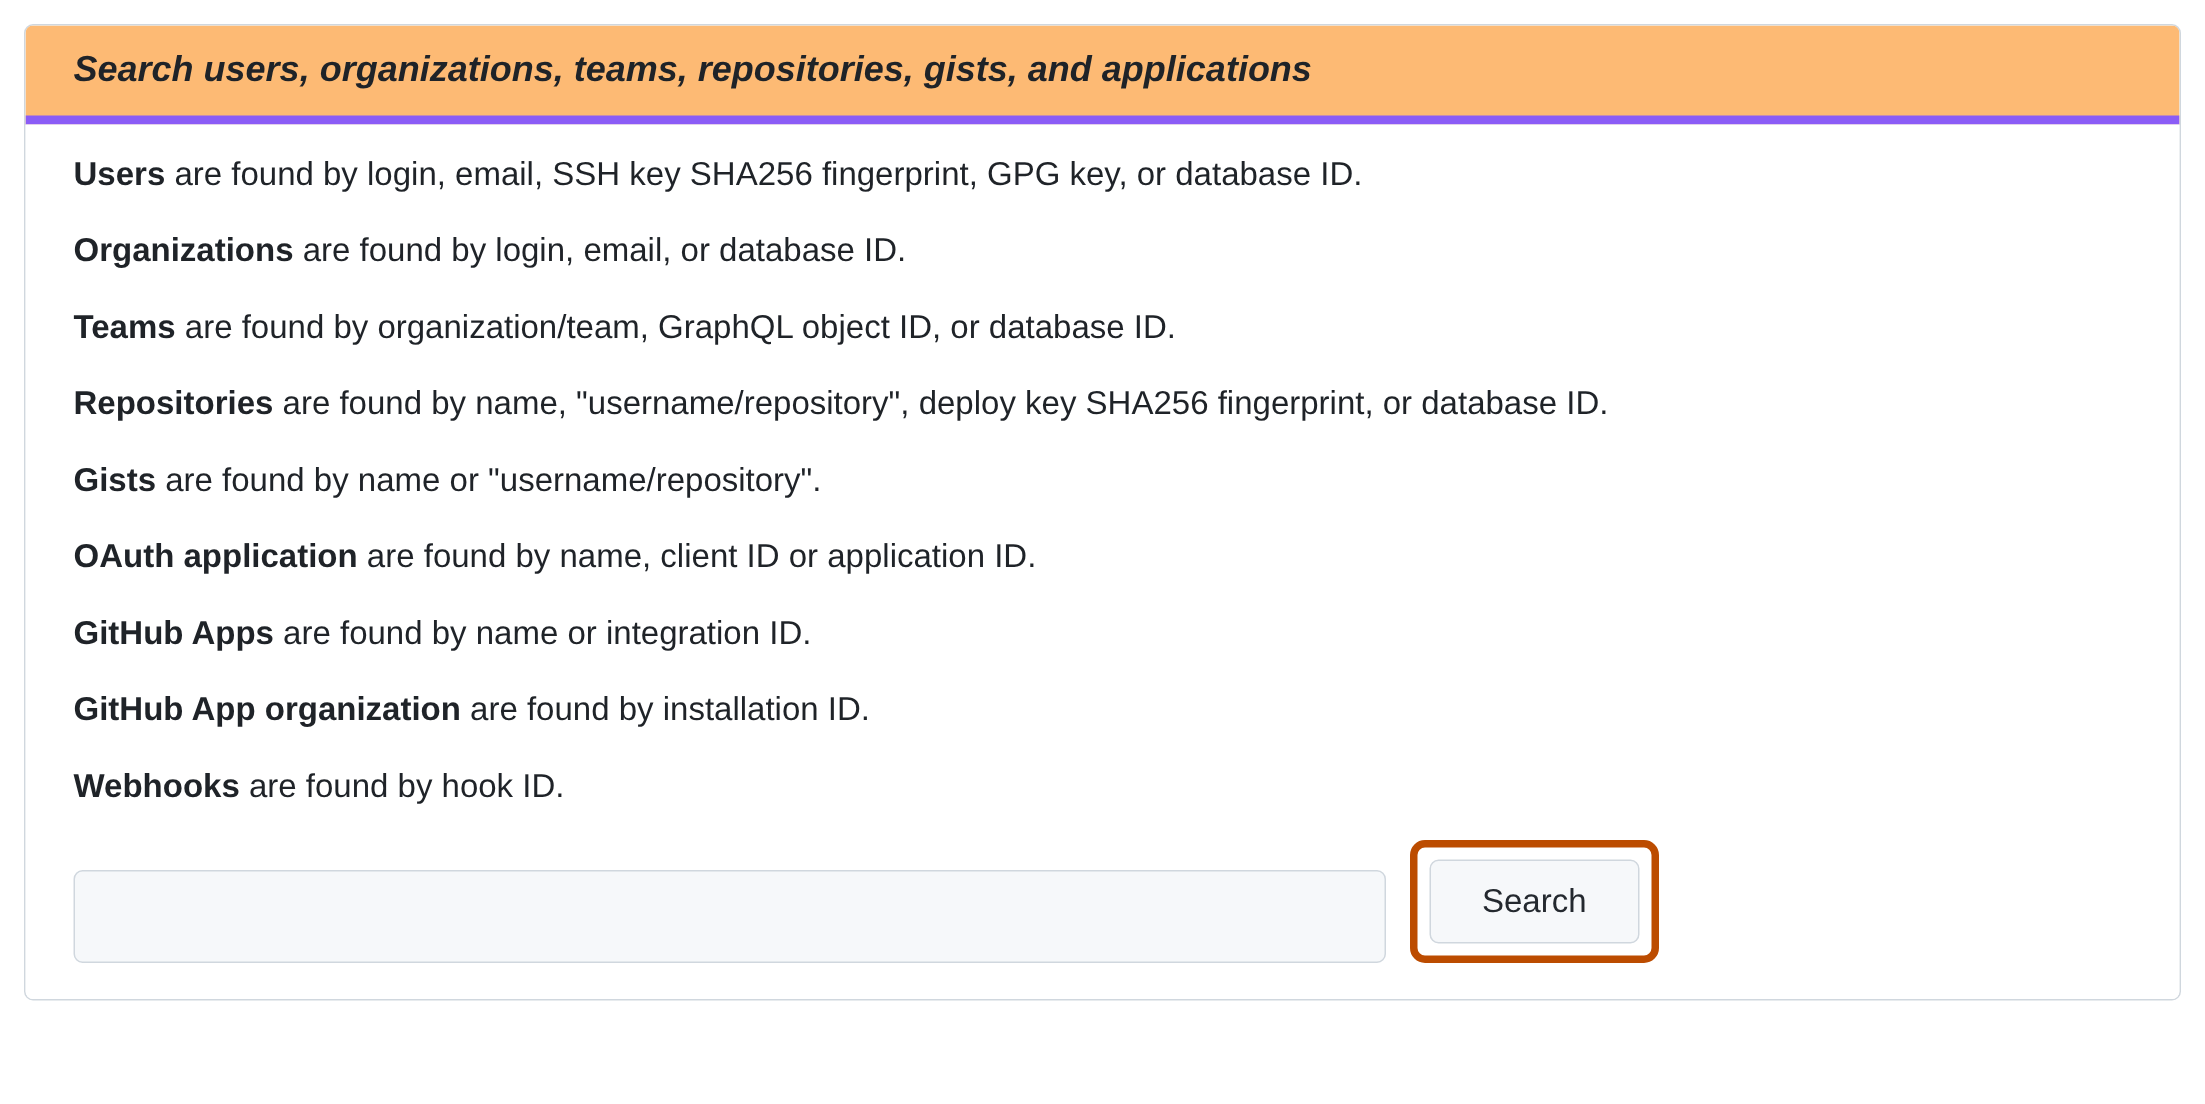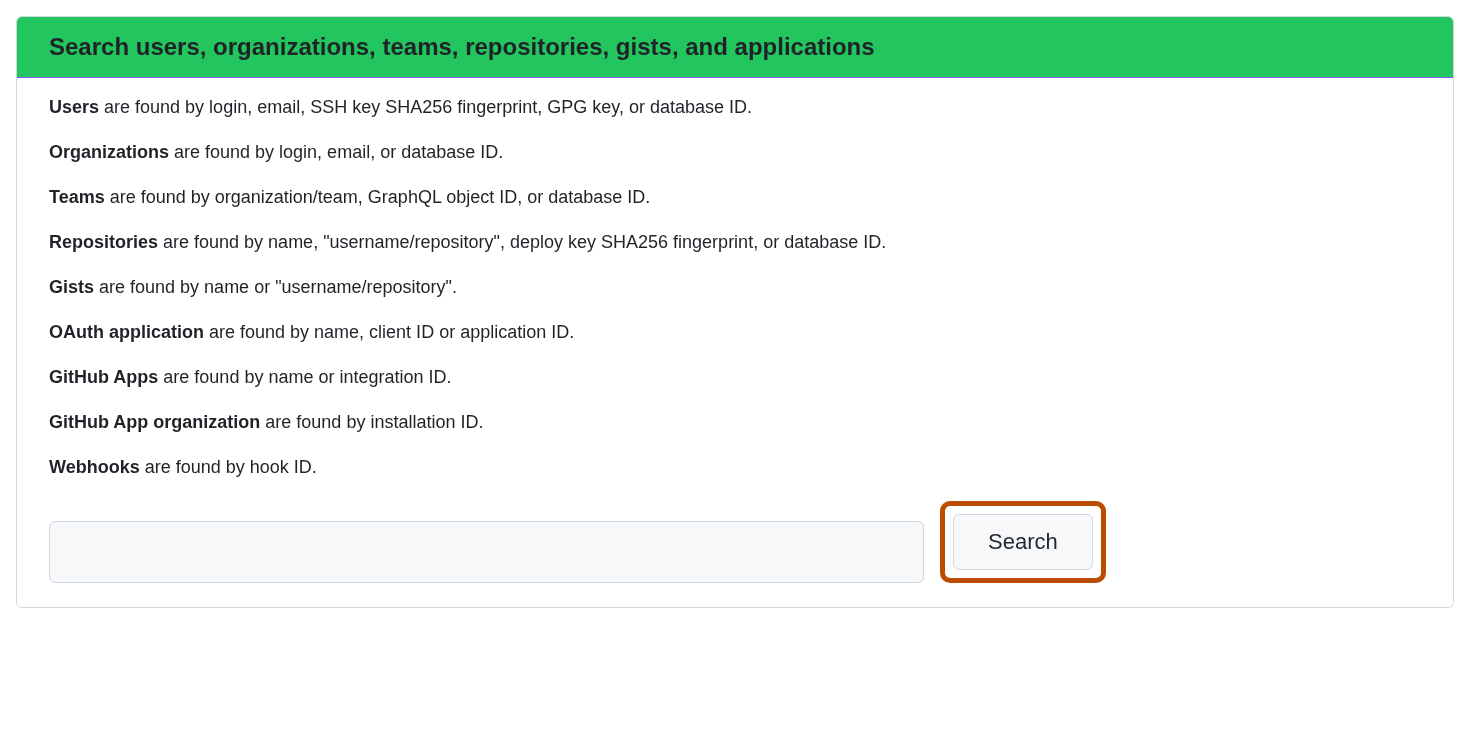--- a/index.html
+++ b/index.html
@@ -12,35 +12,36 @@
       background: #ffffff;
       padding: 16px;
       color: #1f2328;
     }
     .panel {
       border: 1px solid #d0d7de;
       border-radius: 6px;
       overflow: hidden;
     }
     .panel-header {
-      background: #22c55e;
+      background: #fdba74;
       padding: 16px 32px;
-      border-bottom: 1px solid #8b5cf6;
+      border-bottom: 6px solid #8b5cf6;
+      font-style: italic;
     }
     .panel-header h2 {
       font-size: 24px;
       font-weight: 600;
       color: #1f2328;
     }
     .panel-body {
       padding: 16px 32px 24px 32px;
       background: #ffffff;
     }
     .help-line {
-      font-size: 18px;
+      font-size: 22px;
       line-height: 1.5;
       color: #1f2328;
       margin-bottom: 18px;
     }
     .help-line strong {
       font-weight: 600;
     }
     .search-row {
       display: flex;
       align-items: flex-end;

